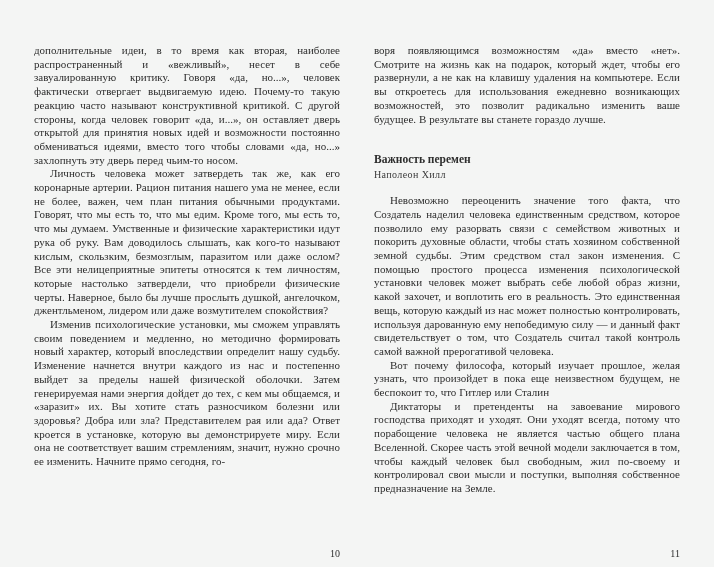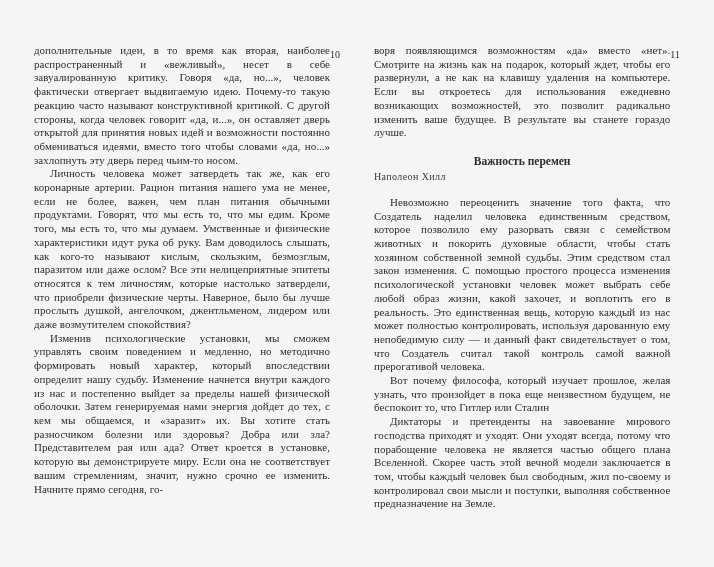--- a/index.html
+++ b/index.html
@@ -18,43 +18,43 @@
     box-sizing: border-box;
     width: 714px;
     height: 567px;
     padding: 44px 34px 6px 34px;
     display: flex;
     justify-content: space-between;
   }
   .page {
     width: 306px;
     display: flex;
+    flex-direction: column;
     box-sizing: border-box;
   }
   .page-body {
     flex: 1 1 auto;
     overflow: hidden;
   }
   p.para {
     margin: 0;
     font-size: 11px;
     line-height: 13.7px;
     text-align: justify;
     text-indent: 16px;
     word-spacing: 0.2px;
   }
   p.para.no-indent {
     text-indent: 0;
   }
   .section-heading {
-    margin: 14px 0 2px 0;
+    margin: 26px 0 2px 0;
     font-size: 11.5px;
     line-height: 14px;
     font-weight: bold;
-    text-align: center;
   }
   .section-author {
     margin: 0 0 13px 0;
     font-size: 10px;
     line-height: 13px;
     text-align: left;
     letter-spacing: 0.4px;
     color: #3a3a3a;
   }
   .page-number {

